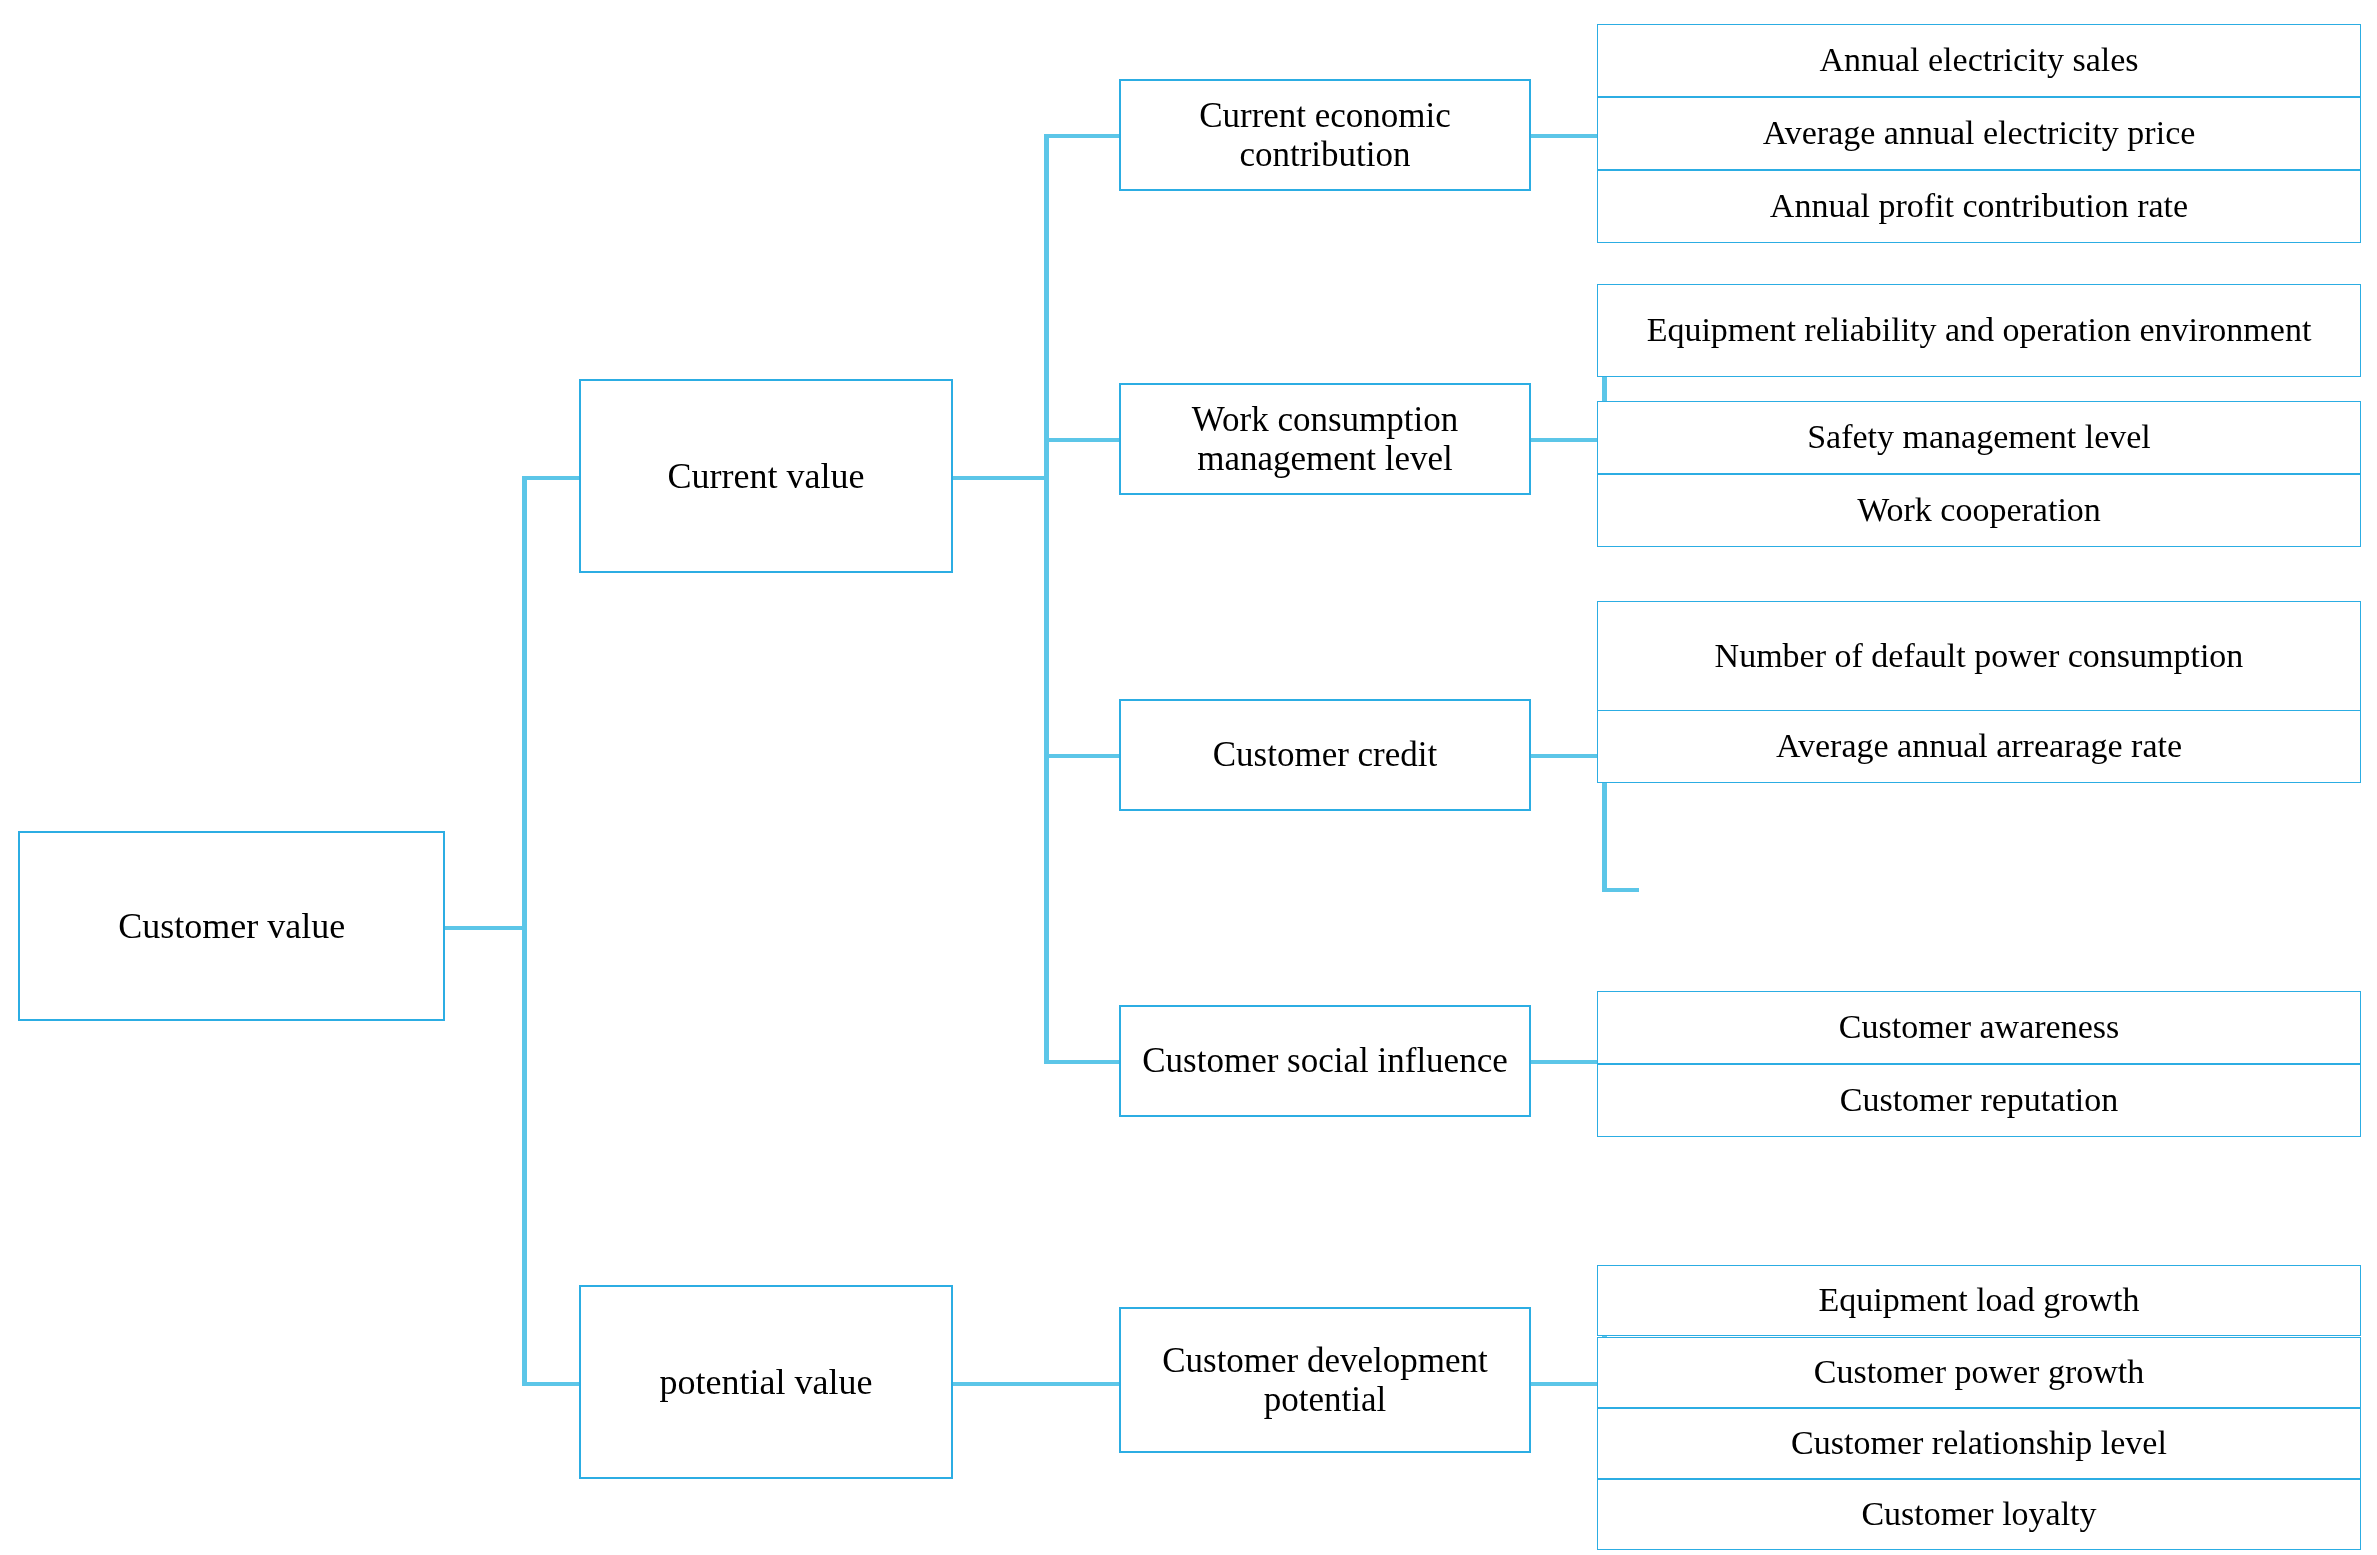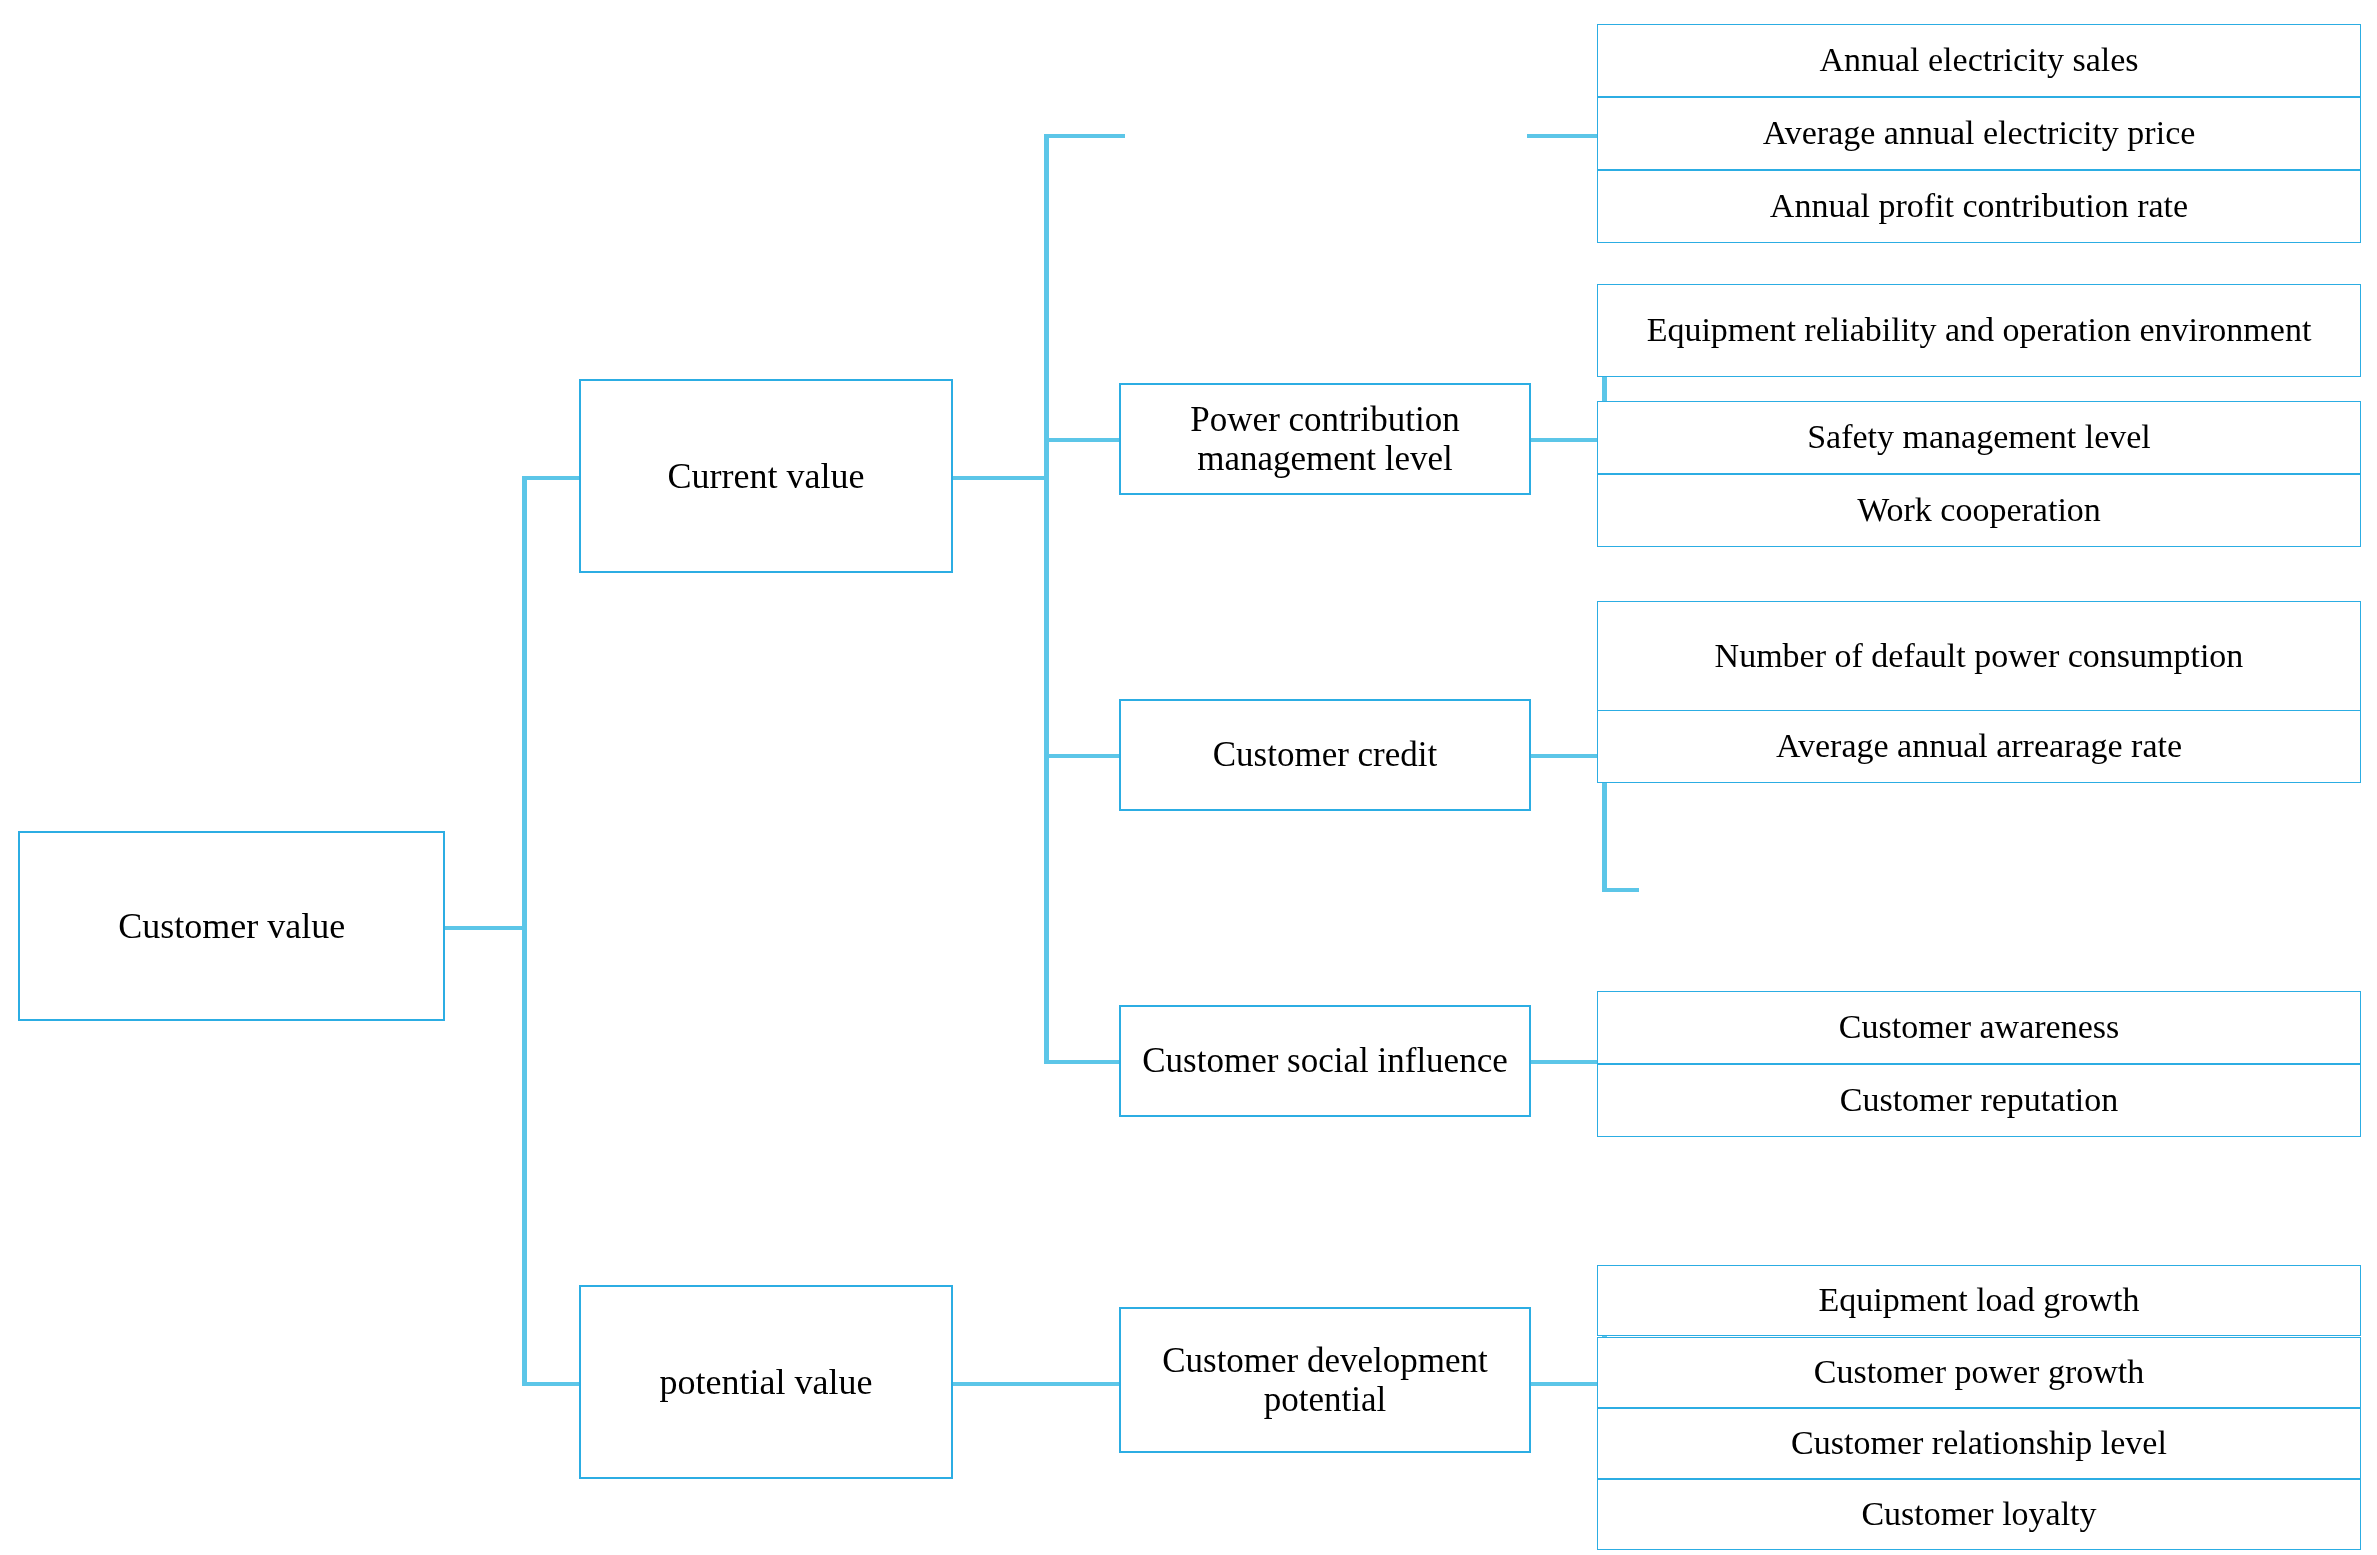--- a/index.html
+++ b/index.html
@@ -99,23 +99,26 @@
   </div>
 
   <div class="node lvl1-node" style="left:579px; top:379px; width:374px; height:194px;">
     <span class="node-label">Current value</span>
   </div>
 
   <div class="node lvl1-node" style="left:579px; top:1285px; width:374px; height:194px;">
     <span class="node-label">potential value</span>
   </div>
 
+  <div class="node lvl2-node" style="left:1119px; top:79px; width:412px; height:112px;">
+    <span class="node-label">Current economic contribution</span>
+  </div>
 
   <div class="node lvl2-node" style="left:1119px; top:383px; width:412px; height:112px;">
-    <span class="node-label">Power contribution management level</span>
+    <span class="node-label">Work consumption management level</span>
   </div>
 
   <div class="node lvl2-node" style="left:1119px; top:699px; width:412px; height:112px;">
     <span class="node-label">Customer credit</span>
   </div>
 
   <div class="node lvl2-node" style="left:1119px; top:1005px; width:412px; height:112px;">
     <span class="node-label">Customer social influence</span>
   </div>
 

